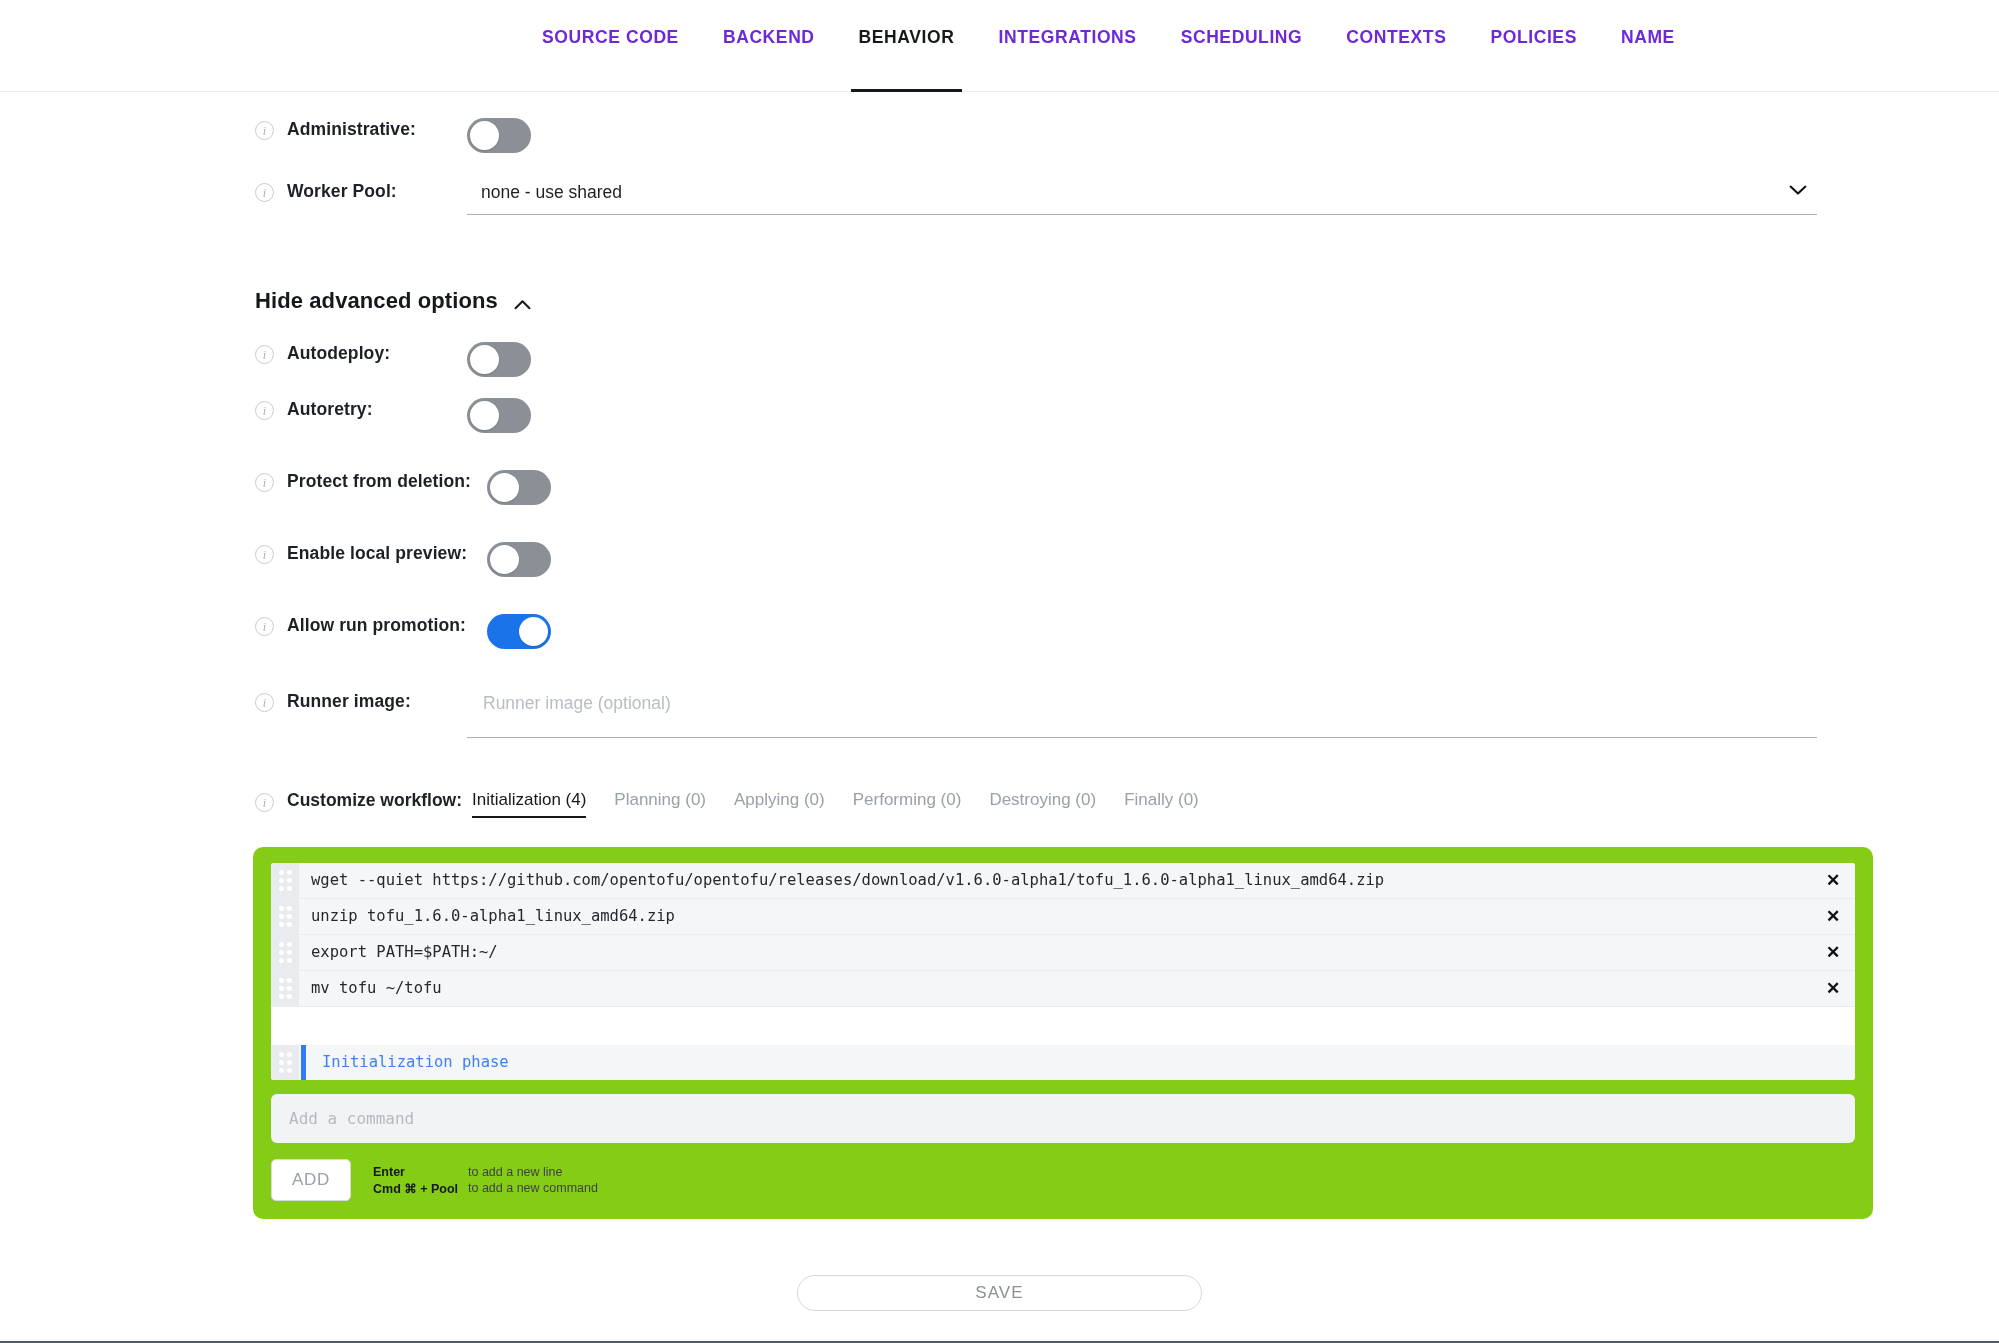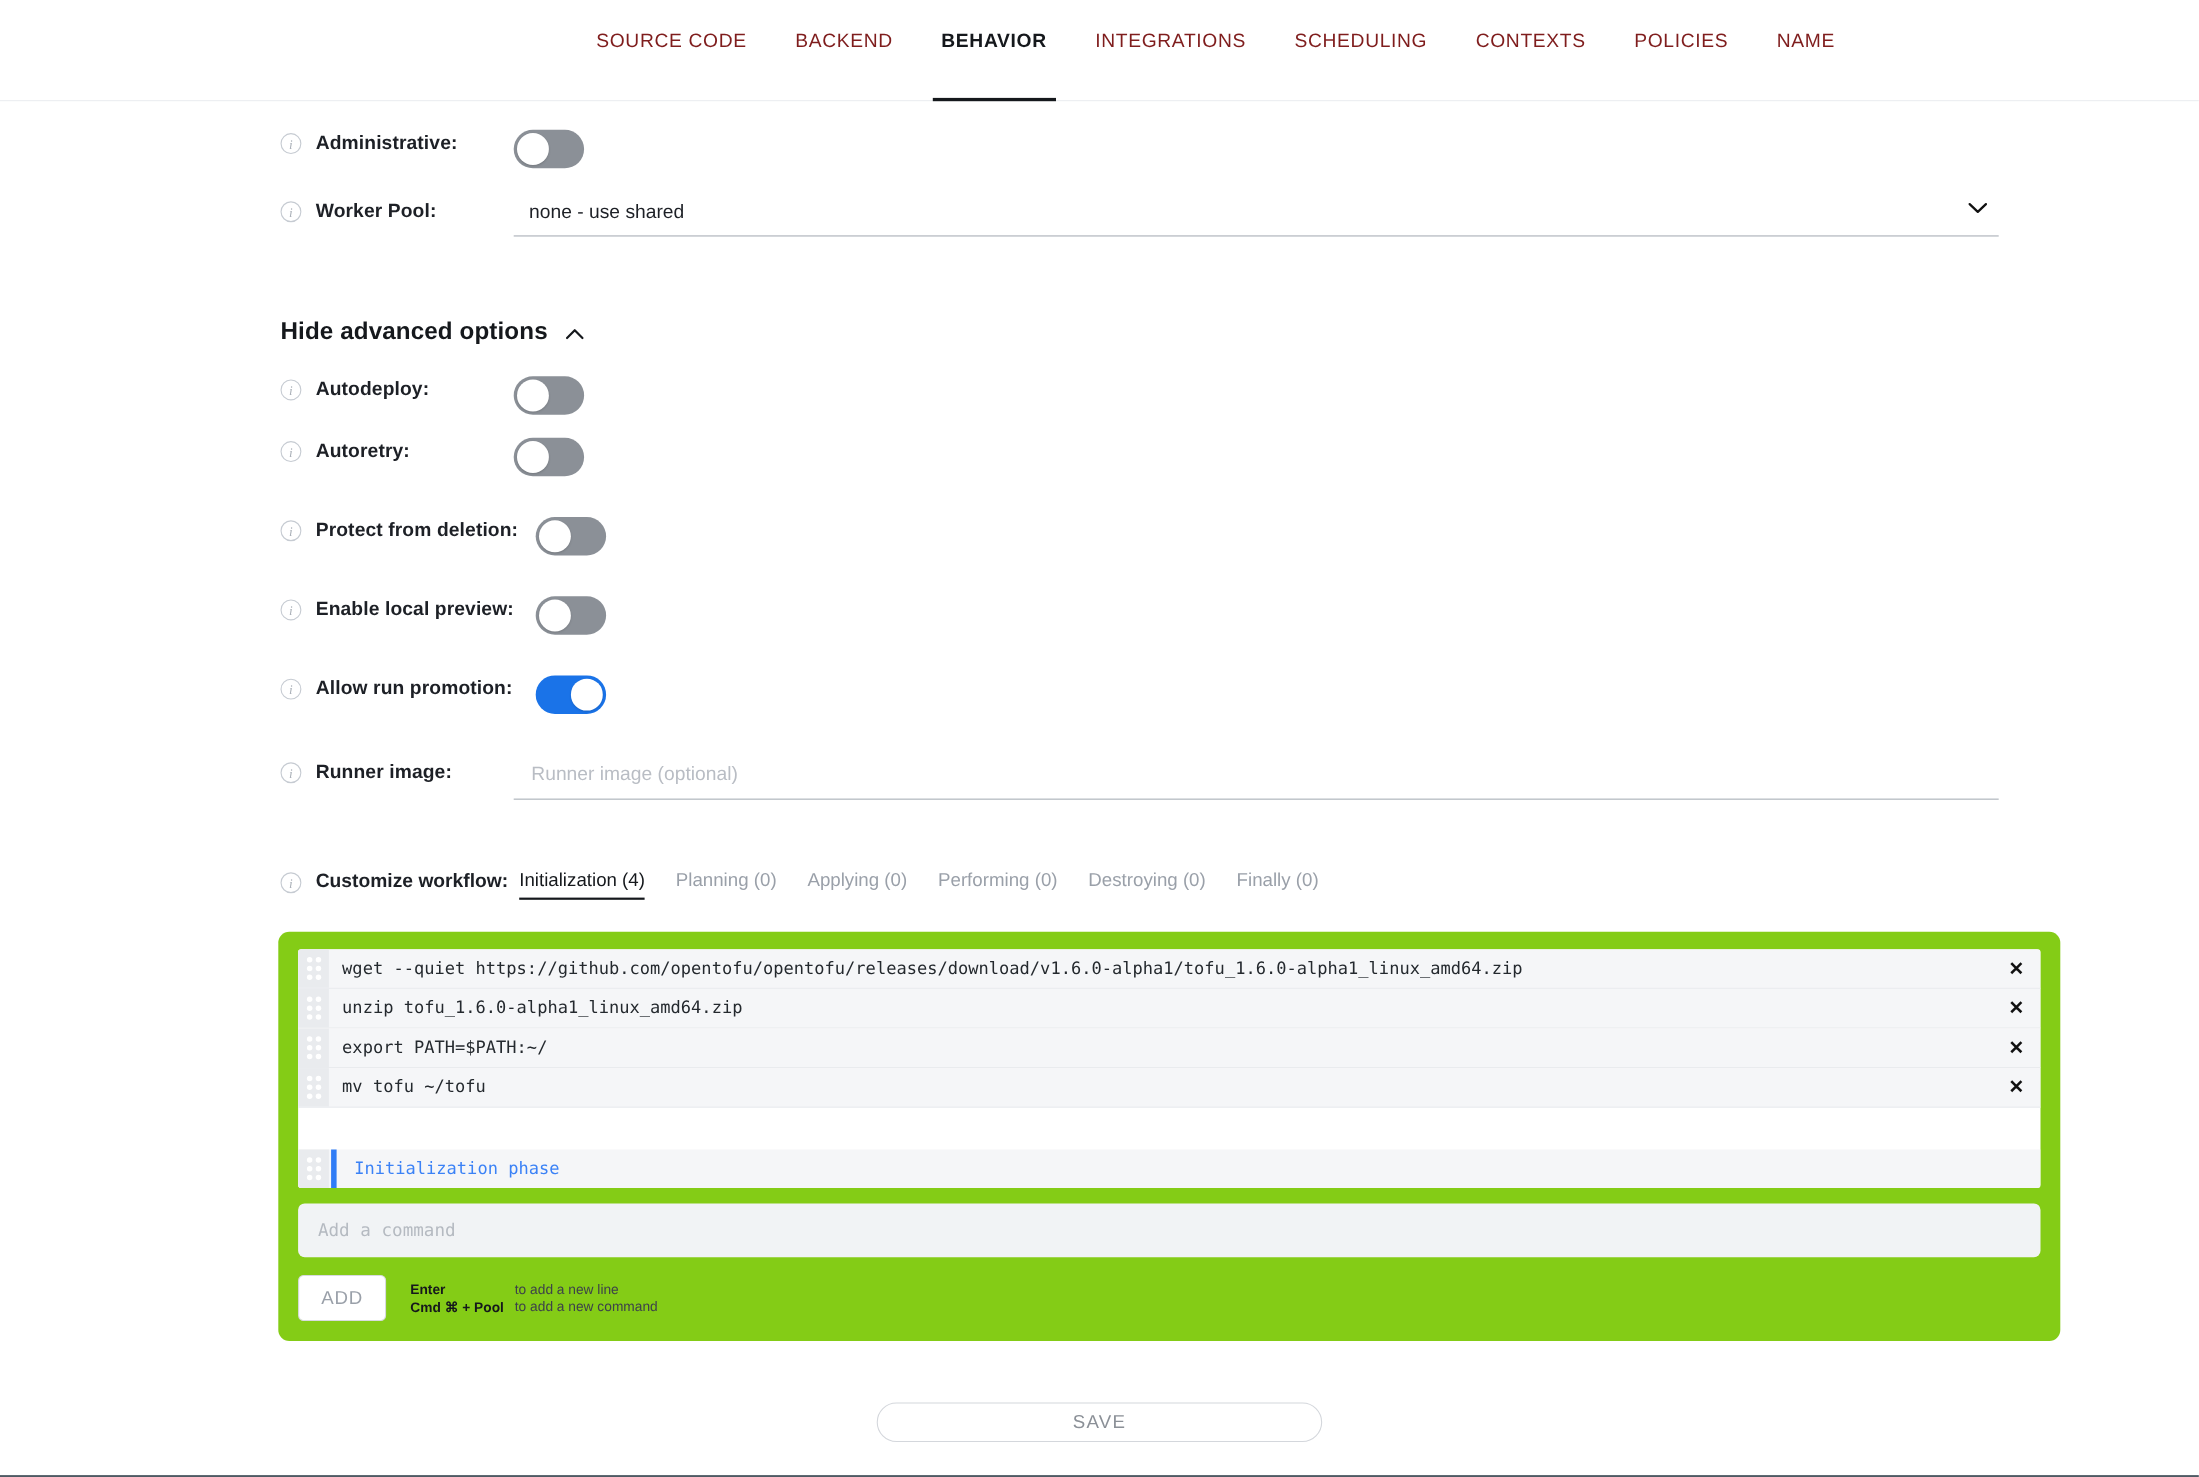--- a/index.html
+++ b/index.html
@@ -30,22 +30,22 @@
     align-items: flex-start;
     height: 92px;
     padding-top: 26px;
     padding-left: 520px;
     gap: 0;
   }
   .tab {
     position: relative;
     font-size: 17.5px;
     letter-spacing: 0.6px;
-    font-weight: 400;
-    color: #7f1d1d;
+    font-weight: 700;
+    color: #6d28d9;
     padding: 0 22px;
     height: 66px;
     line-height: 22px;
     cursor: pointer;
     white-space: nowrap;
     font-family: "Liberation Sans", sans-serif;
   }
   .tab.active { color: #15181c; font-weight: 700; }
   .tab.active::after {
     content: "";
@@ -137,21 +137,21 @@
     right: 10px;
     top: 2px;
     width: 18px; height: 11px;
     color: #111;
   }
 
   
   .text-input-wrap {
     width: 1350px;
     border-bottom: 1.5px solid #a9afb7;
-    padding: 2px 8px 11px 14px;
+    padding: 2px 8px 22px 14px;
   }
   .text-input {
     border: none;
     outline: none;
     width: 100%;
     font-size: 17.5px;
     background: transparent;
     font-family: "Liberation Sans", sans-serif;
     color: #1d2026;
   }

